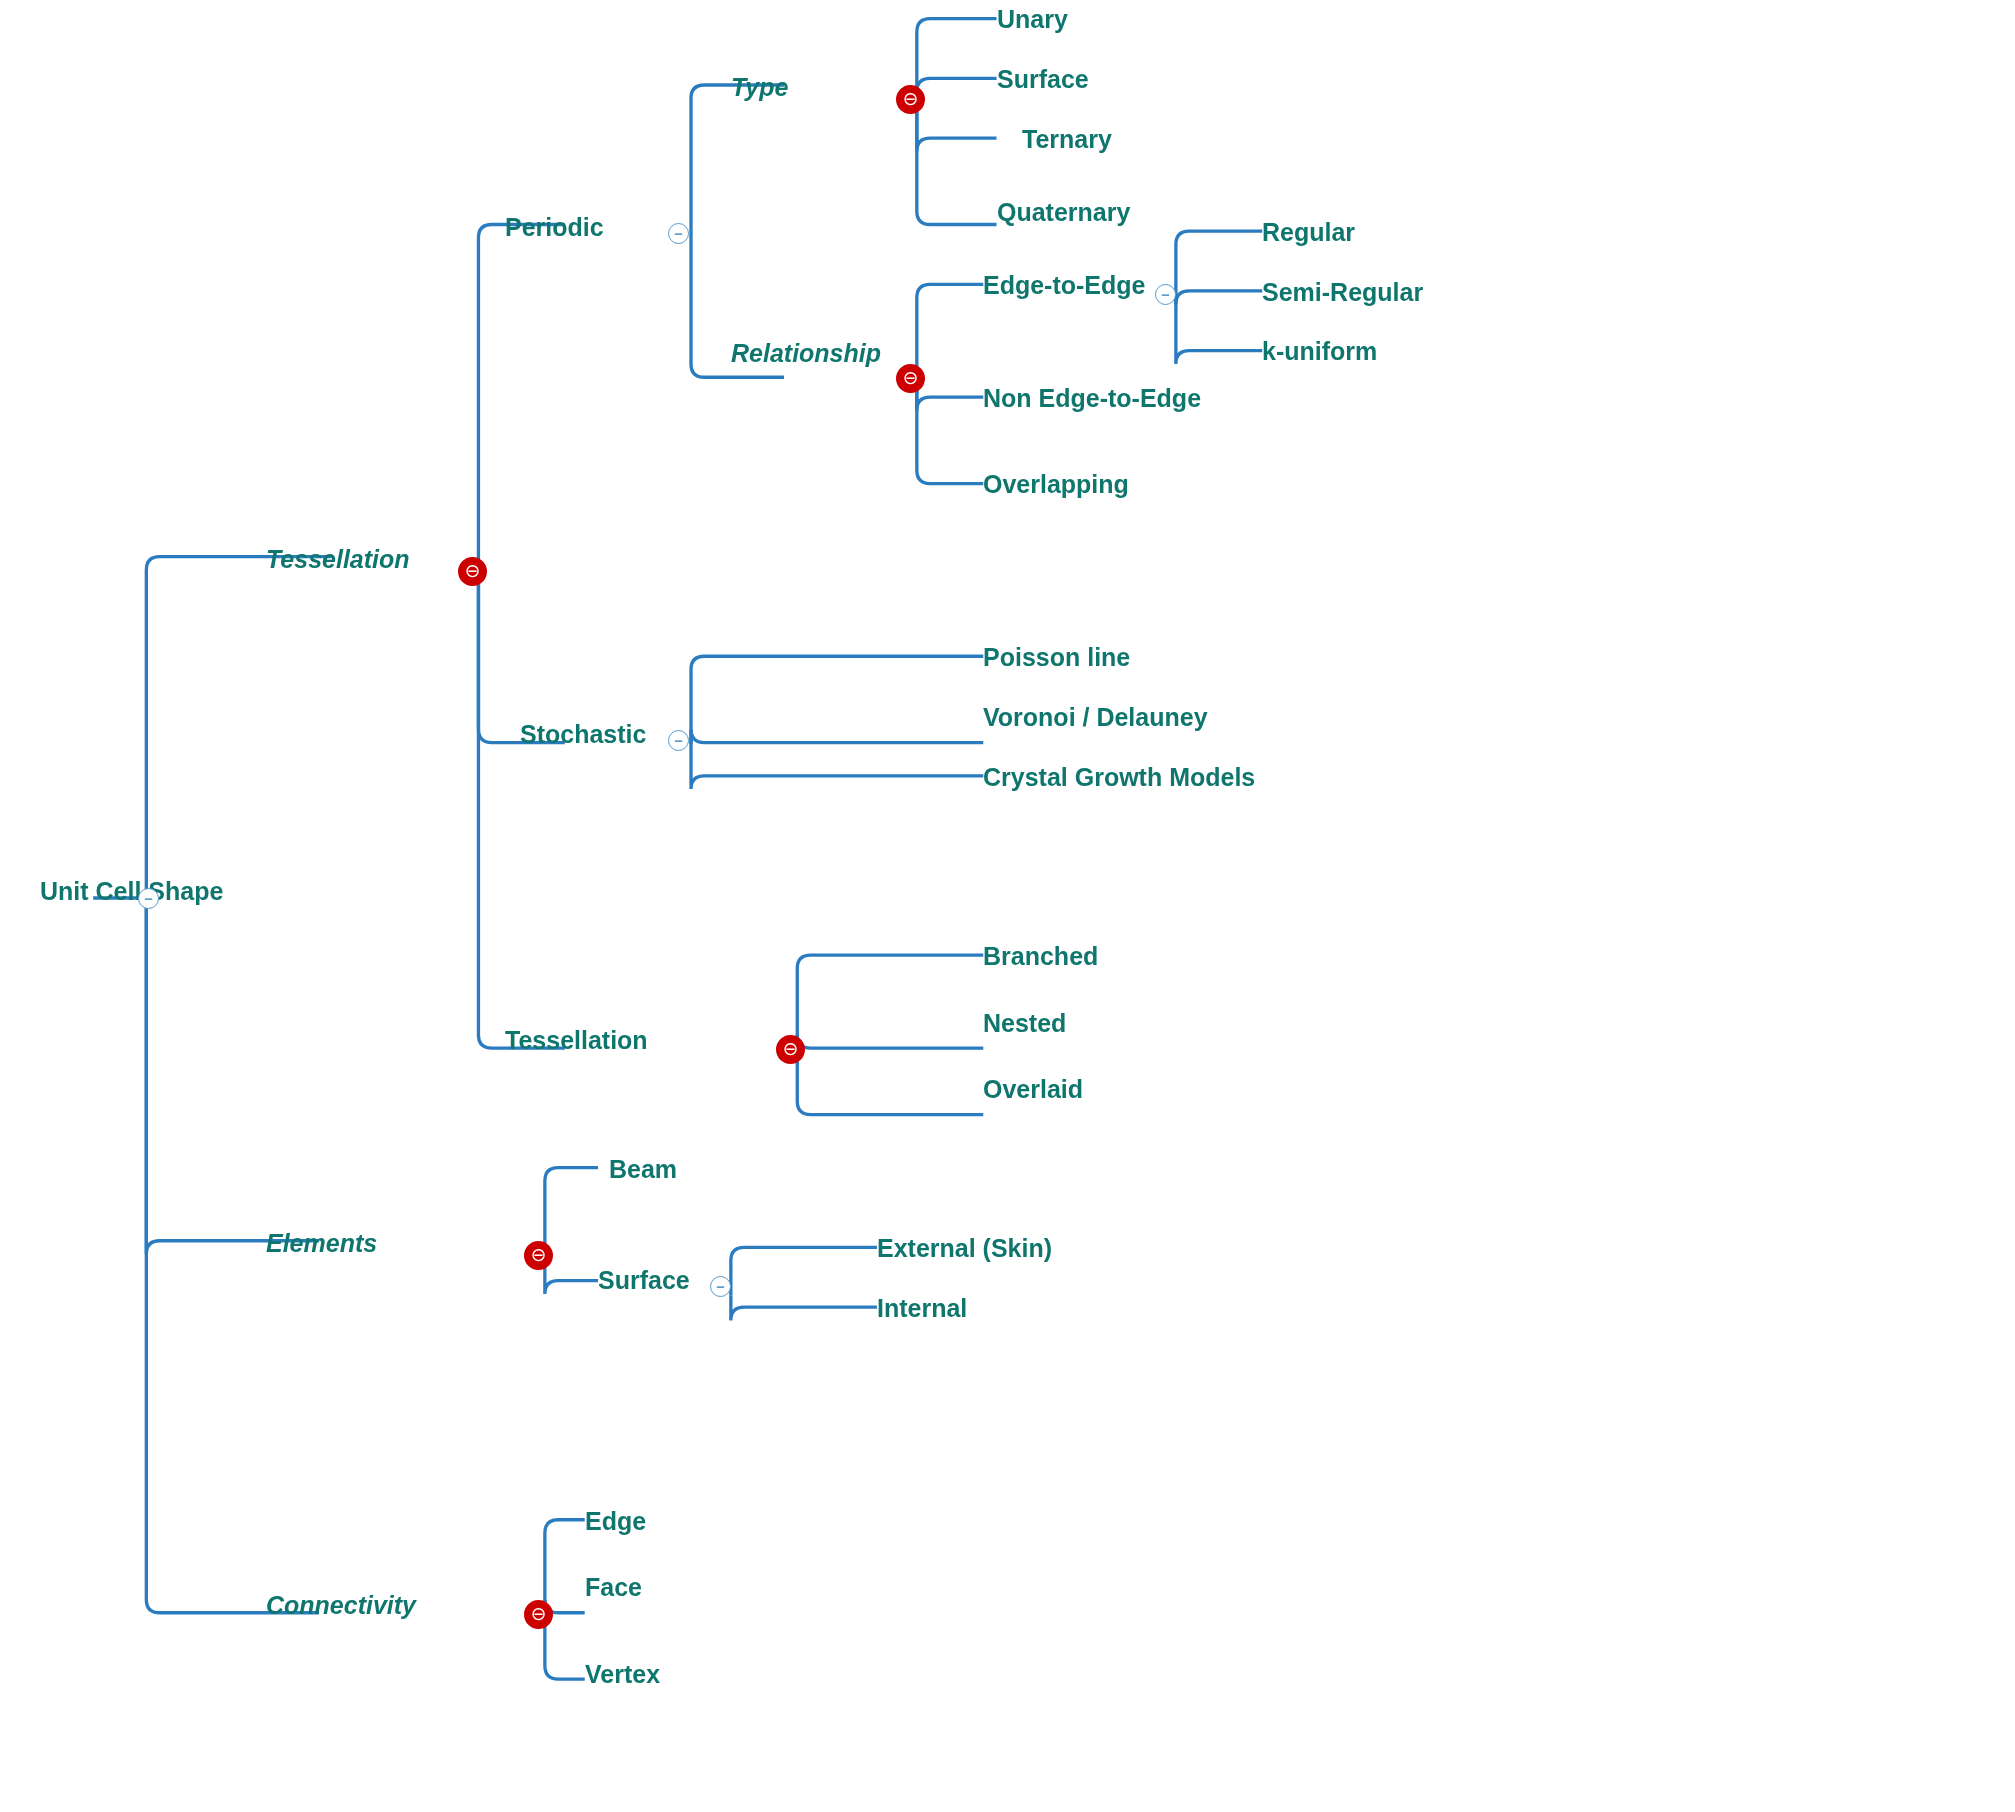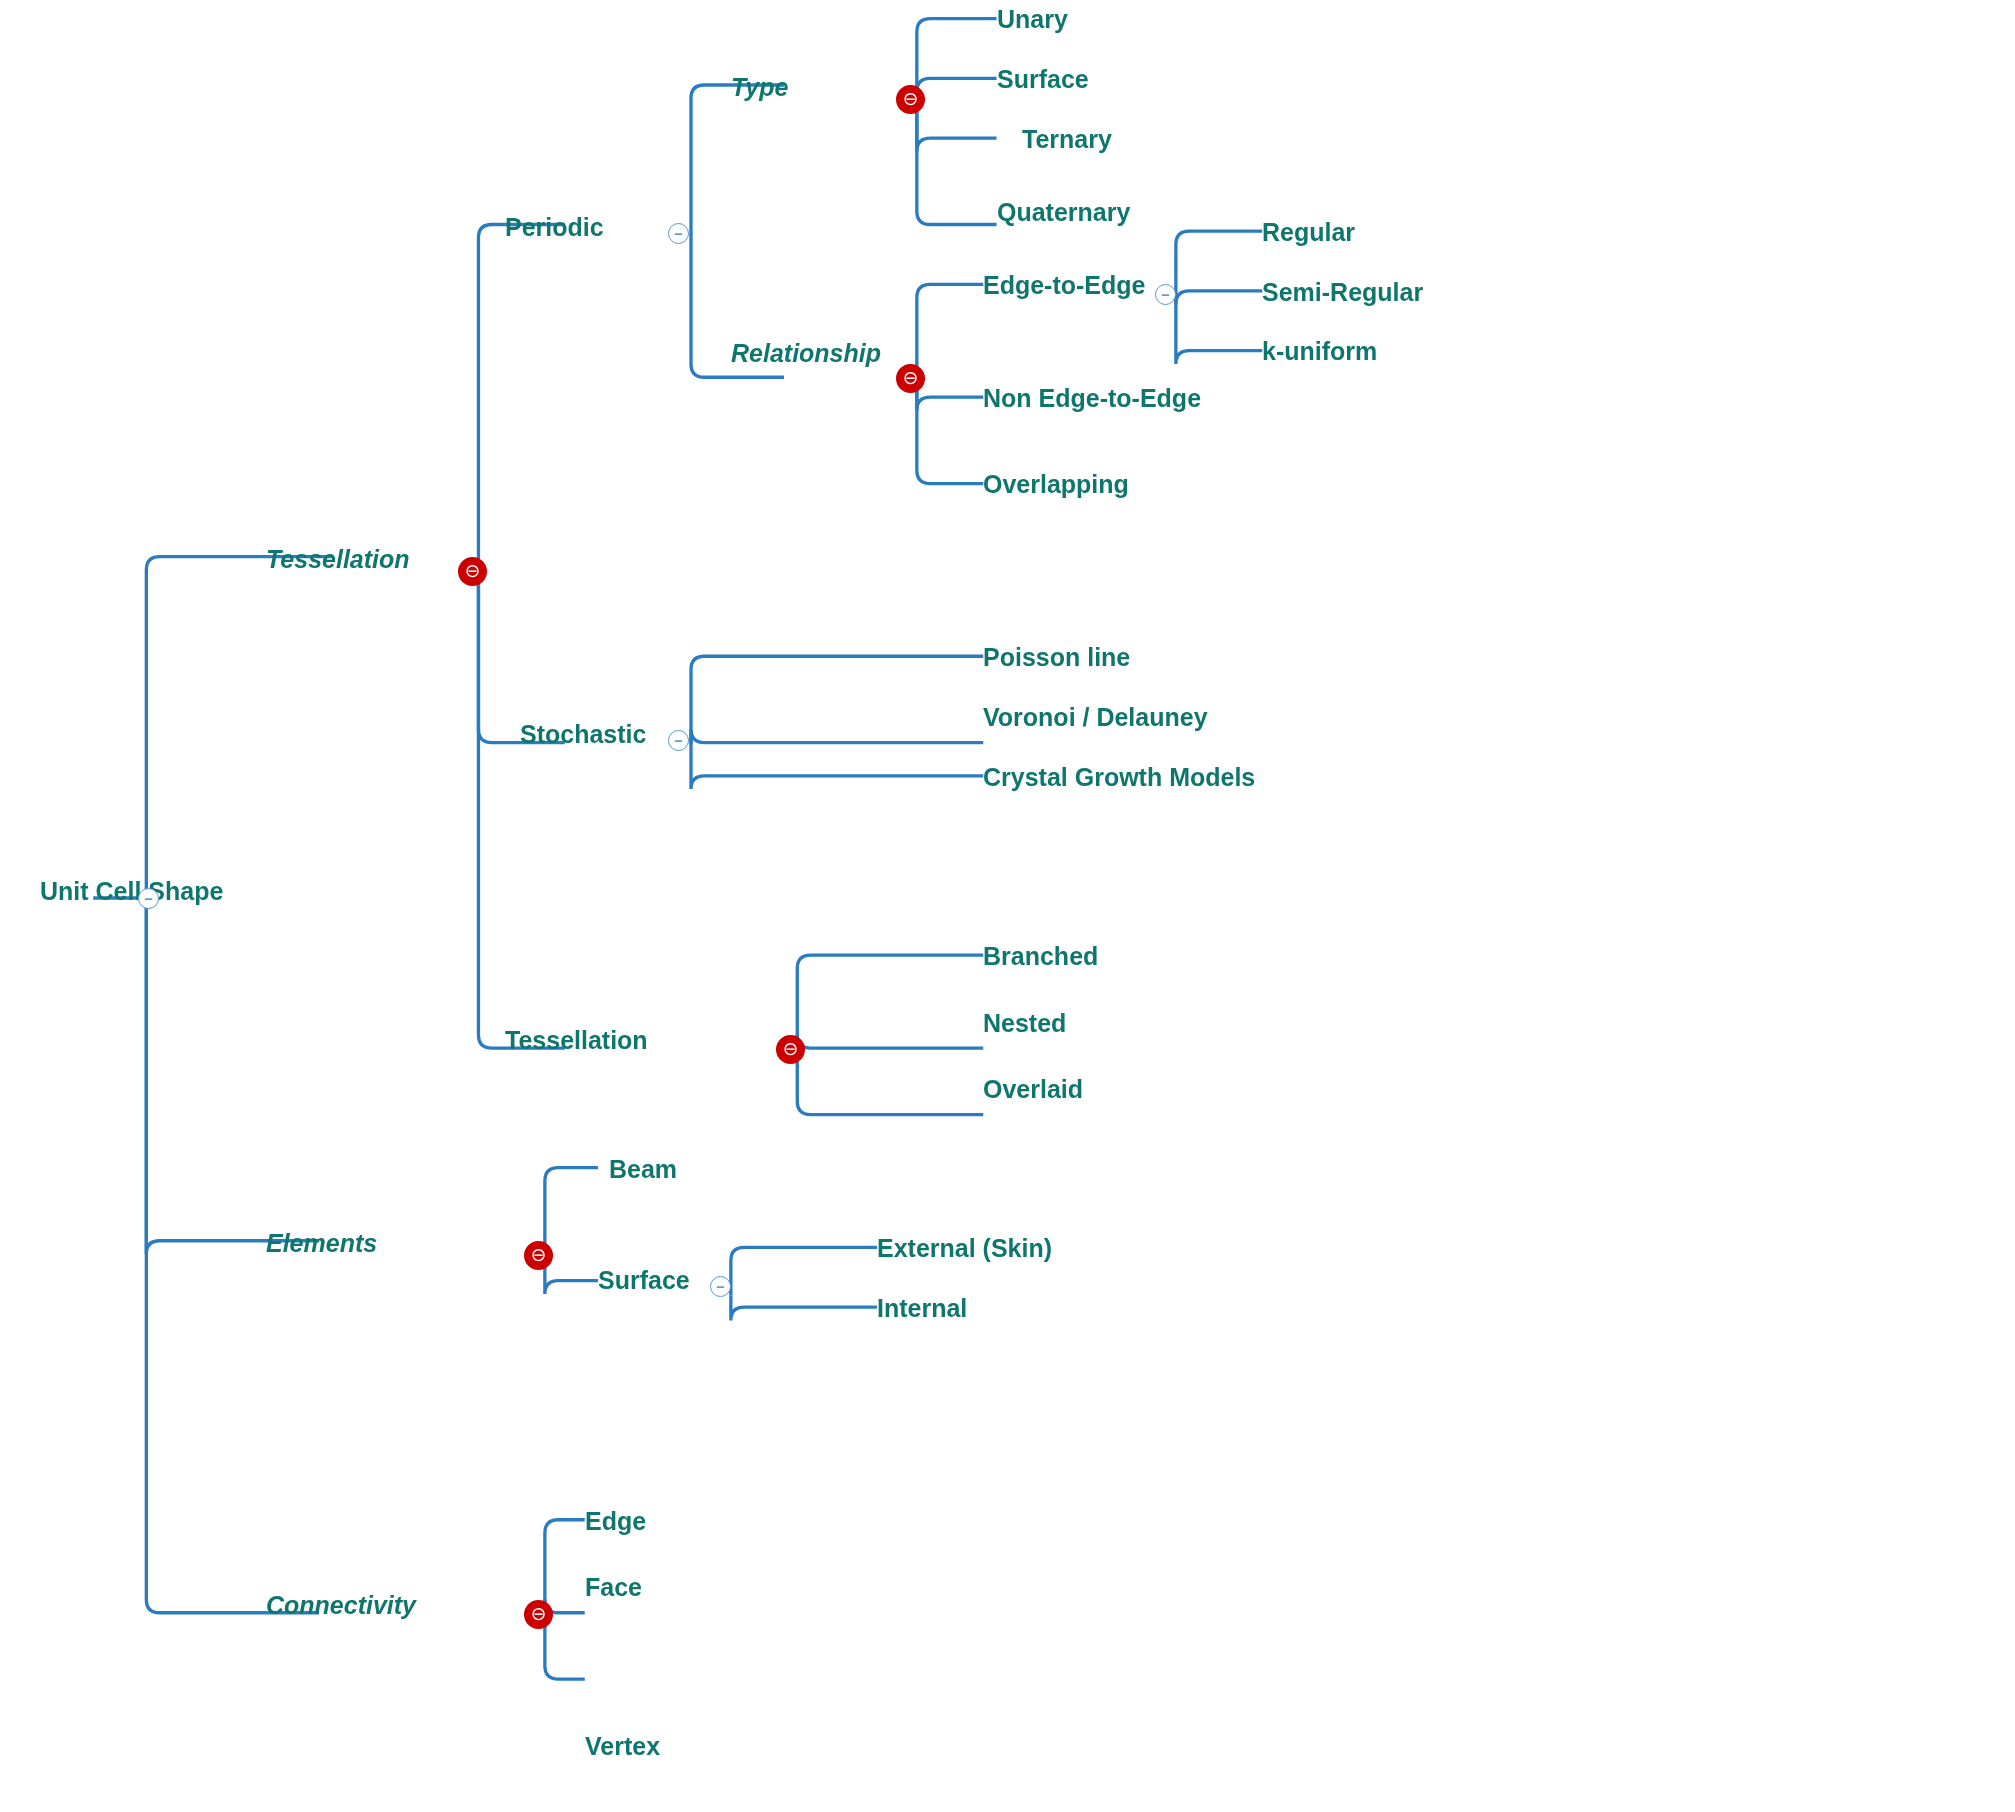--- a/index.html
+++ b/index.html
@@ -180,14 +180,14 @@
 <div class="minus-icon" style="left:710px; top:1276px;">−</div>
 
 <div class="node-label" style="left:877px; top:1234px;">External (Skin)</div>
 
 <div class="node-label" style="left:877px; top:1294px;">Internal</div>
 
 <div class="node-label" style="left:585px; top:1507px;">Edge</div>
 
 <div class="node-label" style="left:585px; top:1573px;">Face</div>
 
-<div class="node-label" style="left:585px; top:1732px;">Vertex</div>
+<div class="node-label" style="left:585px; top:1660px;">Vertex</div>
 
 
 </body></html>

